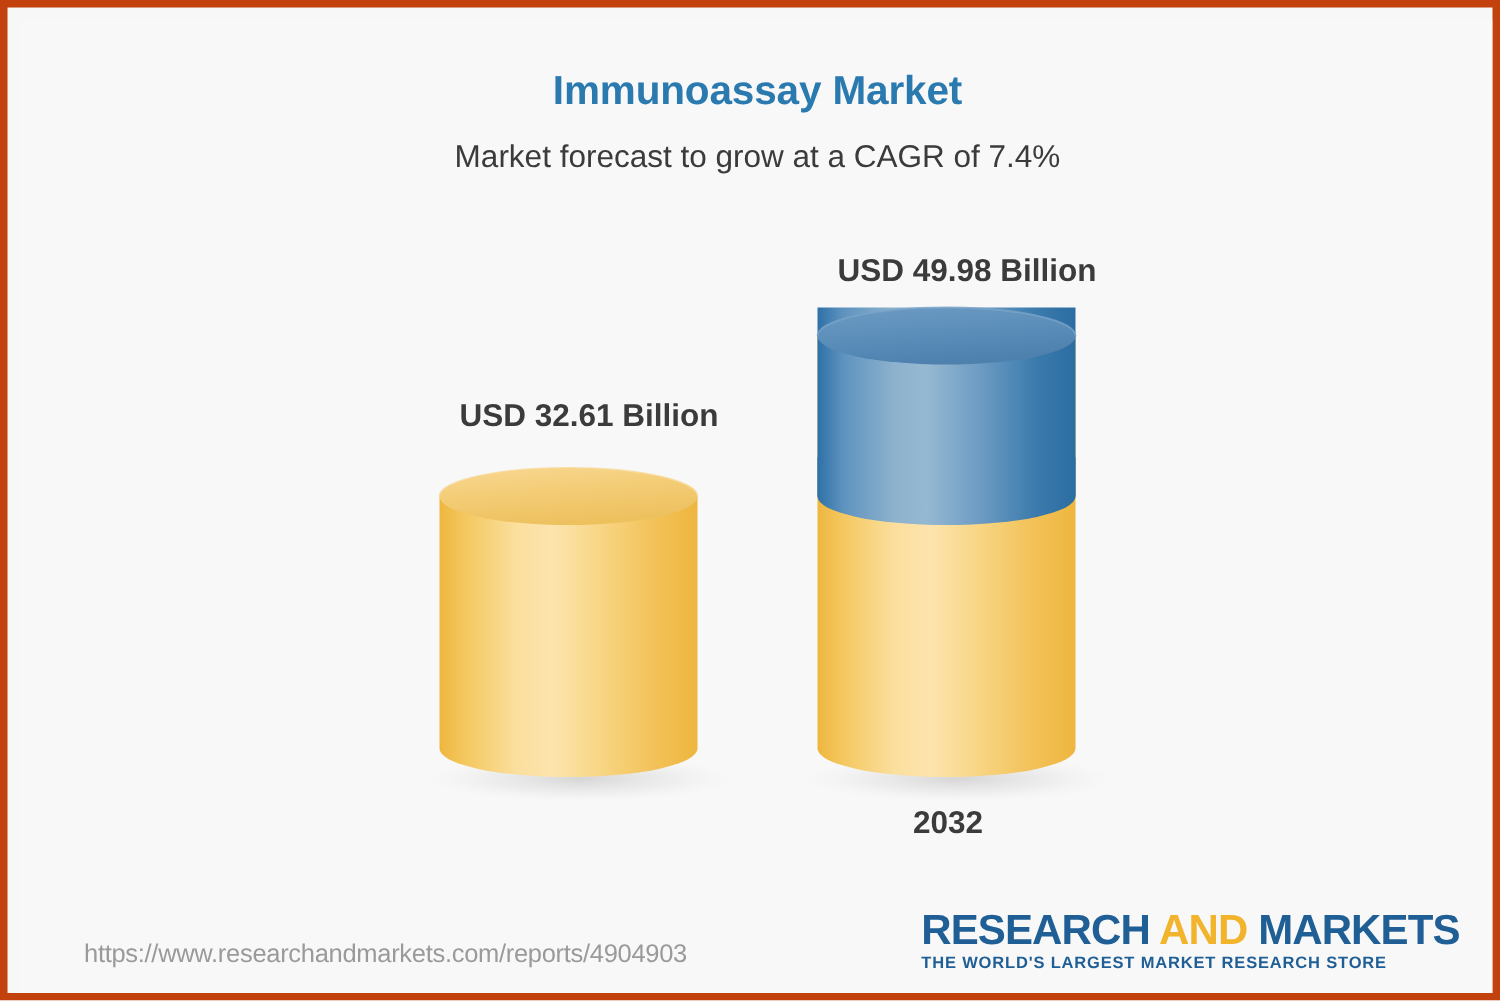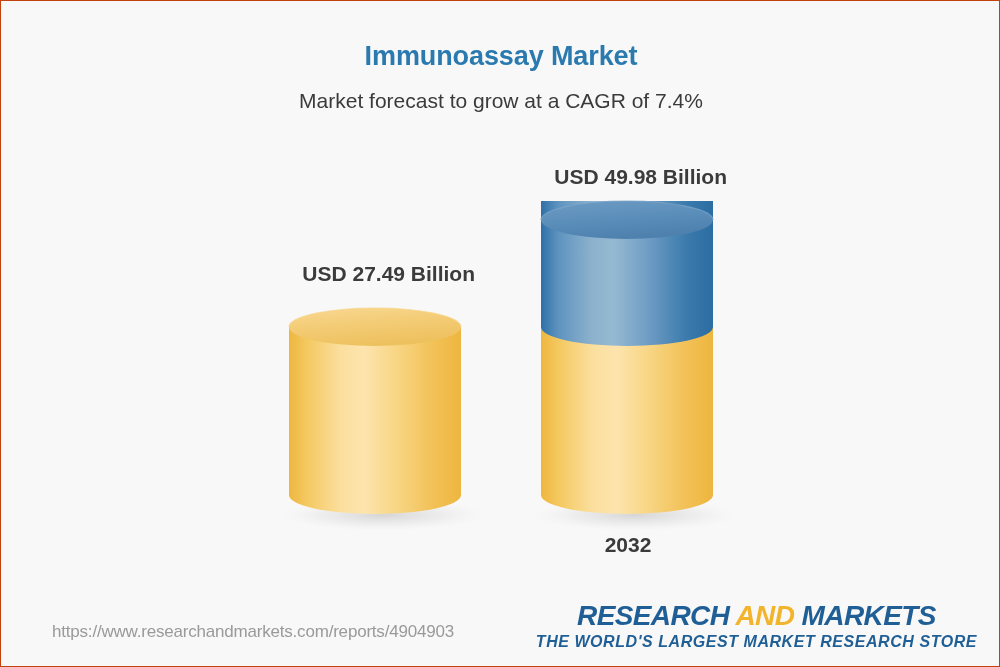--- a/index.html
+++ b/index.html
@@ -12,21 +12,21 @@
     background: #ffffff;
     font-family: "Liberation Sans", sans-serif;
     overflow: hidden;
   }
   .canvas {
     position: relative;
     width: 1000px;
     height: 667px;
     background: #f7f7f7;
     box-sizing: border-box;
-    border: 1px solid #c2410c;
+    border: 5px solid #c2410c;
     overflow: hidden;
   }
   .inner-frame {
     position: absolute;
     left: 8px;
     top: 8px;
     width: 982px;
     height: 649px;
     background: #f8f8f8;
     box-sizing: border-box;
@@ -88,35 +88,34 @@
     top: 621px;
     font-size: 17px;
     color: #9a9a9a;
     letter-spacing: -0.2px;
     margin-left: 23px;
   }
   .logo {
     position: absolute;
     right: 22px;
     top: 600px;
-    text-align: center;
-    font-style: italic;
+    text-align: left;
   }
   .logo-main {
     font-size: 28px;
     font-weight: bold;
     color: #1f5f96;
     letter-spacing: -0.6px;
     line-height: 1.05;
   }
   .logo-and {
     color: #f2b42c;
   }
   .logo-tag {
-    font-size: 16px;
+    font-size: 11px;
     font-weight: bold;
     color: #1f5f96;
     letter-spacing: 0.55px;
     line-height: 1.2;
     margin-top: 2px;
   }
 </style>
 </head>
 <body>
 
@@ -192,21 +191,21 @@
         </g>
 
         <path d="M540,326 A86,19 0 0 0 712,326 L712,300 L540,300 Z" fill="url(#blueBody)"></path>
 
         <ellipse cx="626" cy="219" rx="86" ry="19" fill="url(#blueTop)"></ellipse>
         <path d="M540,219 A86,19 0 0 1 712,219" fill="none" stroke="#7ba4c8" stroke-width="1.2" opacity="0.8"></path>
       </g>
     </svg>
 
     
-    <div class="value-label" style="left:274px; top:261px; width:200px;">USD 27.49 Billion</div>
+    <div class="value-label" style="left:274px; top:261px; width:200px;">USD 32.61 Billion</div>
     <div class="value-label" style="left:526px; top:164px; width:200px;">USD 49.98 Billion</div>
 
     
     <div class="cat-label" style="left:541px; top:532px; width:172px;">2032</div>
   </div>
 
   <div class="footer-url">https://www.researchandmarkets.com/reports/4904903</div>
 
   <div class="logo">
     <div class="logo-main"><span>RESEARCH </span><span class="logo-and">AND</span><span> MARKETS</span></div>

